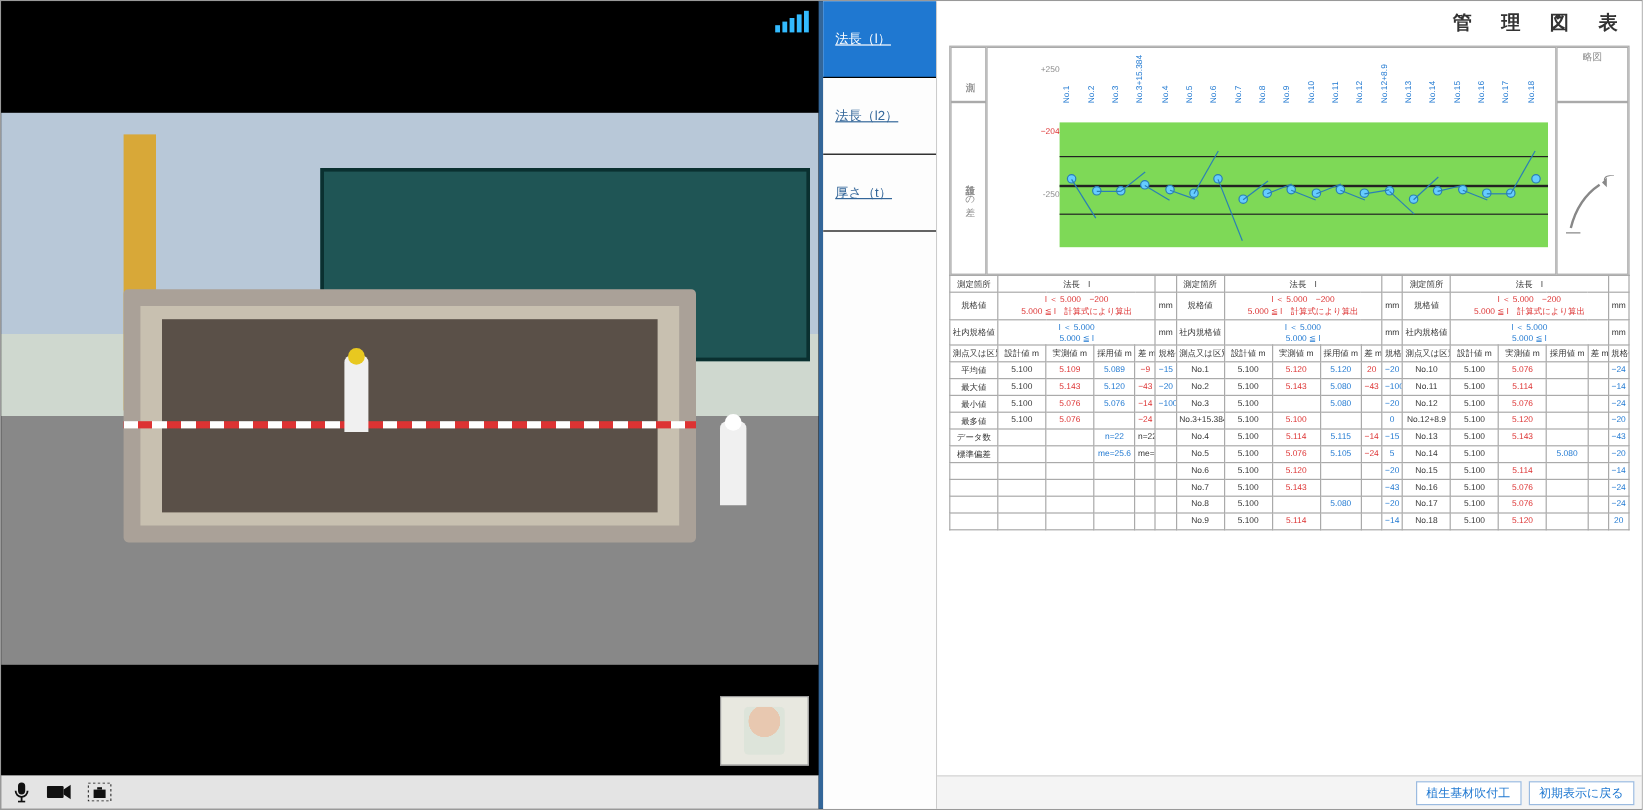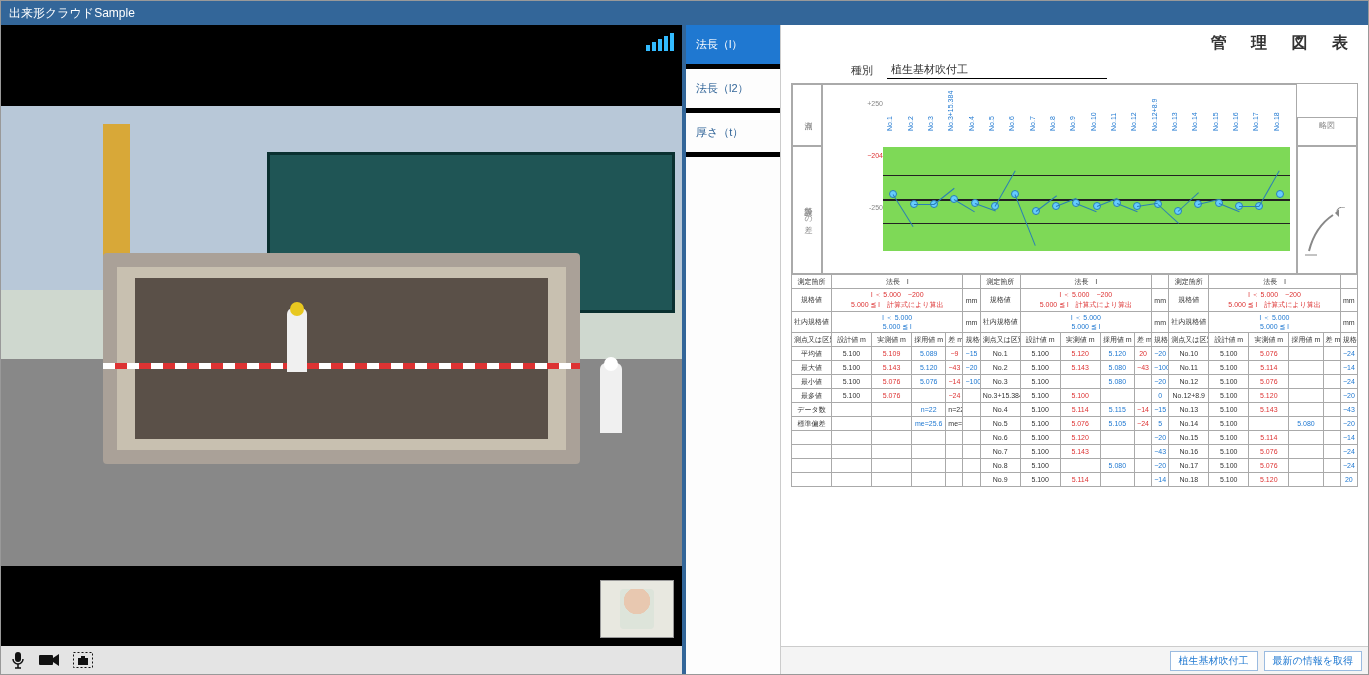--- a/index.html
+++ b/index.html
@@ -20,21 +20,21 @@
   .worker2::before { content: ""; display: block; width: 14px; height: 14px; background: #fff; border-radius: 50%; margin: -6px auto 0; }
   .tape { position: absolute; left: 15%; top: 56%; width: 70%; height: 6px; background: repeating-linear-gradient(90deg, #fff 0 12px, #d33 12px 24px); }
   .signal { position: absolute; top: 8px; right: 8px; display: flex; align-items: flex-end; gap: 2px; }
   .signal span { width: 4px; background: #33bbff; }
   .signal span:nth-child(1){height:6px} .signal span:nth-child(2){height:9px} .signal span:nth-child(3){height:12px} .signal span:nth-child(4){height:15px} .signal span:nth-child(5){height:18px}
   .pip { position: absolute; right: 8px; bottom: 8px; width: 74px; height: 58px; background: #e8e8e0; border: 1px solid #999; display: flex; align-items: center; justify-content: center; }
   .pip-face { width: 34px; height: 40px; background: radial-gradient(circle at 50% 30%, #e8c8b0 40%, transparent 41%), #dde4da; border-radius: 4px; }
   .video-toolbar { height: 28px; background: #e4e4e4; display: flex; align-items: center; gap: 14px; padding: 0 10px; }
   .vicon svg { display: block; }
   .sidebar { width: 95px; background: #fdfdfd; border-right: 1px solid #ccc; }
-  .sidebar-item { padding: 12px 10px; border-bottom: 5px solid #000000; font-size: 11px; color: #336699; cursor: pointer; }
+  .sidebar-item { padding: 24px 10px; border-bottom: 1px solid #000000; font-size: 11px; color: #336699; cursor: pointer; text-decoration: underline; }
   .sidebar-item.active { background: #1f78d1; color: #fff; }
   .right { flex: 1; display: flex; flex-direction: column; min-width: 0; }
   .doc { flex: 1; overflow: auto; background: #fff; padding: 4px 10px 0 10px; position: relative; }
   .doc-title { text-align: right; font-size: 16px; letter-spacing: 10px; font-weight: bold; margin: 4px 0 8px; }
   .meta-row { display: flex; gap: 6px; align-items: center; margin: 2px 0 2px 60px; font-size: 11px; }
   .meta-row .lbl { width: 30px; }
   .meta-row .val { border-bottom: 1px solid #000; min-width: 220px; padding: 0 4px 1px; }
   .layout { display: grid; grid-template-columns: 30px 1fr 60px; gap: 0; margin-top: 4px; border: 1px solid #aaa; }
   .cell { border: 1px solid #aaa; padding: 2px; font-size: 8px; }
   .vlabel { writing-mode: vertical-rl; text-orientation: upright; display: flex; align-items: center; justify-content: center; color: #888; }
@@ -44,38 +44,35 @@
   .band { position: absolute; left: 0; right: 0; top: 0; bottom: 0; }
   .band .green { position: absolute; left: 0; right: 0; top: 12%; bottom: 12%; background: #7ed957; }
   .band .axis0 { position: absolute; left: 0; right: 0; top: 50%; height: 2px; background: #222; }
   .band .lim1 { position: absolute; left: 0; right: 0; top: 32%; height: 1px; background: #222; }
   .band .lim2 { position: absolute; left: 0; right: 0; top: 68%; height: 1px; background: #222; }
   .xlabels { position: absolute; left: 60px; right: 6px; top: 0; height: 46px; }
   .xlabels span { position: absolute; bottom: 0; transform: rotate(-90deg); transform-origin: left bottom; font-size: 7px; color: #1f78d1; }
   .pts { position: absolute; left: 0; right: 0; top: 0; bottom: 0; }
   .pt { position: absolute; width: 8px; height: 8px; background: #66ccff; border: 1px solid #2a7fb5; border-radius: 50%; transform: translate(-50%, -50%); }
   .ln { position: absolute; height: 1px; background: #2a7fb5; }
-  .略図 { text-align: center; color: #888; font-size: 8px; margin-top: 33px; }
+  .略図 { text-align: center; color: #888; font-size: 8px; }
   .tripletable { width: 100%; border-collapse: collapse; margin-top: -1px; table-layout: fixed; font-size: 7px; }
   .tripletable td, .tripletable th { border: 1px solid #aaa; padding: 1px 2px; text-align: center; height: 14px; overflow: hidden; white-space: nowrap; }
   .red { color: #d33; }
   .blue { color: #1f78d1; }
   .pager { text-align: center; font-size: 11px; padding: 4px 0 6px; }
   .pager .circ { display: inline-flex; width: 14px; height: 14px; background: #777; color: #fff; border-radius: 50%; align-items: center; justify-content: center; font-size: 9px; cursor: pointer; }
   .bottom-bar { height: 28px; background: #f4f4f4; border-top: 1px solid #ccc; display: flex; align-items: center; justify-content: flex-end; gap: 6px; padding: 0 6px; }
   .btn { border: 1px solid #9bbbe0; background: #fff; color: #1f78d1; font-size: 10px; padding: 2px 8px; cursor: pointer; }
   .sketch { display: flex; align-items: flex-start; justify-content: center; padding-top: 60px; }
 </style>
 </head>
 <body>
 
 <div class="app">
-  <div class="title-bar">
-    <span>出来形クラウドSample</span>
-  </div>
   <div class="main">
     <div class="left">
       <div class="video-area">
         <div class="signal">
             <span></span>
             <span></span>
             <span></span>
             <span></span>
             <span></span>
           </div>
@@ -120,24 +117,20 @@
 
     <div class="sidebar">
       <div class="sidebar-item active"><span>法長（l）</span></div>
       <div class="sidebar-item"><span>法長（l2）</span></div>
       <div class="sidebar-item"><span>厚さ（t）</span></div>
     </div>
 
     <div class="right">
       <div class="doc">
         <div class="doc-title">管  理  図  表</div>
-        <div class="meta-row">
-            <span class="lbl">種別</span>
-            <span class="val">植生基材吹付工</span>
-          </div>
 
         <div class="layout">
           <div class="cell vlabel" style="grid-row:1;">測点</div>
           <div class="cell" style="grid-row:1/span 2; grid-column:2; padding:0;">
             <div class="chart-wrap">
               <div class="xlabels" id="xlabels">
                   <span style="left: 2.5%;">No.1</span>
                   <span style="left: 7.5%;">No.2</span>
                   <span style="left: 12.5%;">No.3</span>
                   <span style="left: 17.5%;">No.3+15.384</span>
@@ -501,17 +494,17 @@
                 <td class="blue"></td>
                 <td class="red"></td>
                 <td class="blue">20</td>
               </tr>
             </tbody>
         </table>
 
       </div>
       <div class="bottom-bar">
         <button class="btn">植生基材吹付工</button>
-        <button class="btn">最新の情報を取得</button>
+        <button class="btn">初期表示に戻る</button>
       </div>
     </div>
   </div>
 </div>
 
 </body></html>

